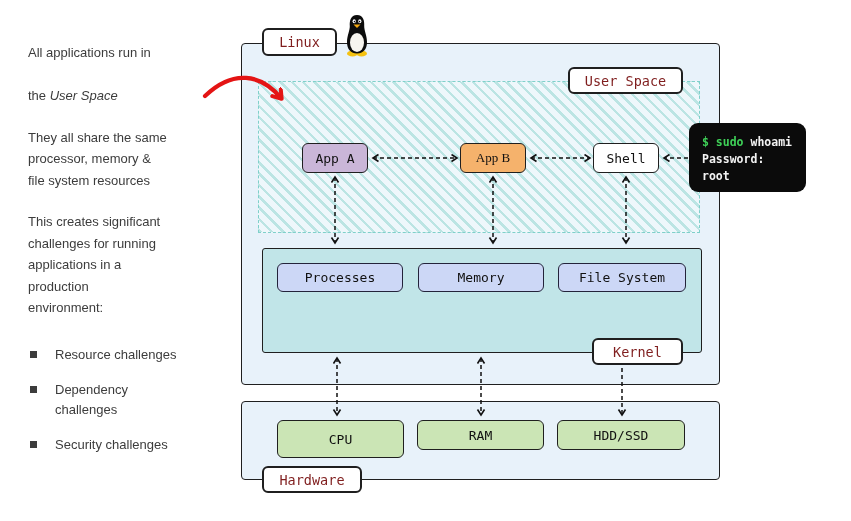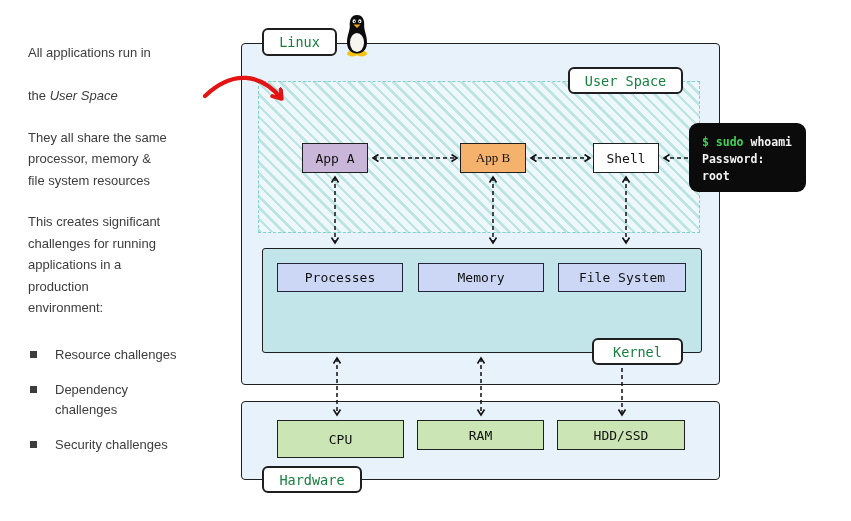--- a/index.html
+++ b/index.html
@@ -40,35 +40,35 @@
       rgba(125,205,198,0) 2.5px, rgba(125,205,198,0) 8px);
     z-index:2;
   }
   .kernel-box{
     position:absolute;left:262px;top:248px;width:440px;height:105px;box-sizing:border-box;
     background:#c1e5e8;border:1.5px solid #1f1f1f;border-radius:3px;z-index:2;
   }
   
   .node{
     position:absolute;box-sizing:border-box;z-index:3;
-    border:1.5px solid #1f1f1f;border-radius:0;
+    border:1.5px solid #1f1f1f;border-radius:6px;
     display:flex;align-items:center;justify-content:center;
     font-family:"DejaVu Sans Mono", monospace;font-size:13px;color:#111;
   }
   .node-purple{background:#cab6d8;}
   .node-orange{background:#f5b26c;}
   .node-white{background:#ffffff;}
   .node-lav{background:#ccd7f6;border-color:#23233a;}
   .node-green{background:#cbe5b5;}
   
   .tag{
     position:absolute;box-sizing:border-box;z-index:5;
     background:#ffffff;border:2px solid #1f1f1f;border-radius:6px;
     display:flex;align-items:center;justify-content:center;
-    font-family:"DejaVu Sans Mono", monospace;font-size:13.5px;color:#15803d;
+    font-family:"DejaVu Sans Mono", monospace;font-size:13.5px;color:#7f1d1d;
   }
   
   .terminal{
     position:absolute;left:689px;top:123px;width:117px;height:69px;box-sizing:border-box;
     background:#0b0b0b;border-radius:9px;z-index:6;
     padding:11px 0 0 13px;
     font-family:"DejaVu Sans Mono", monospace;font-size:11.5px;font-weight:bold;
     line-height:17px;color:#f2f2f2;
   }
   .term-line{white-space:pre;}

